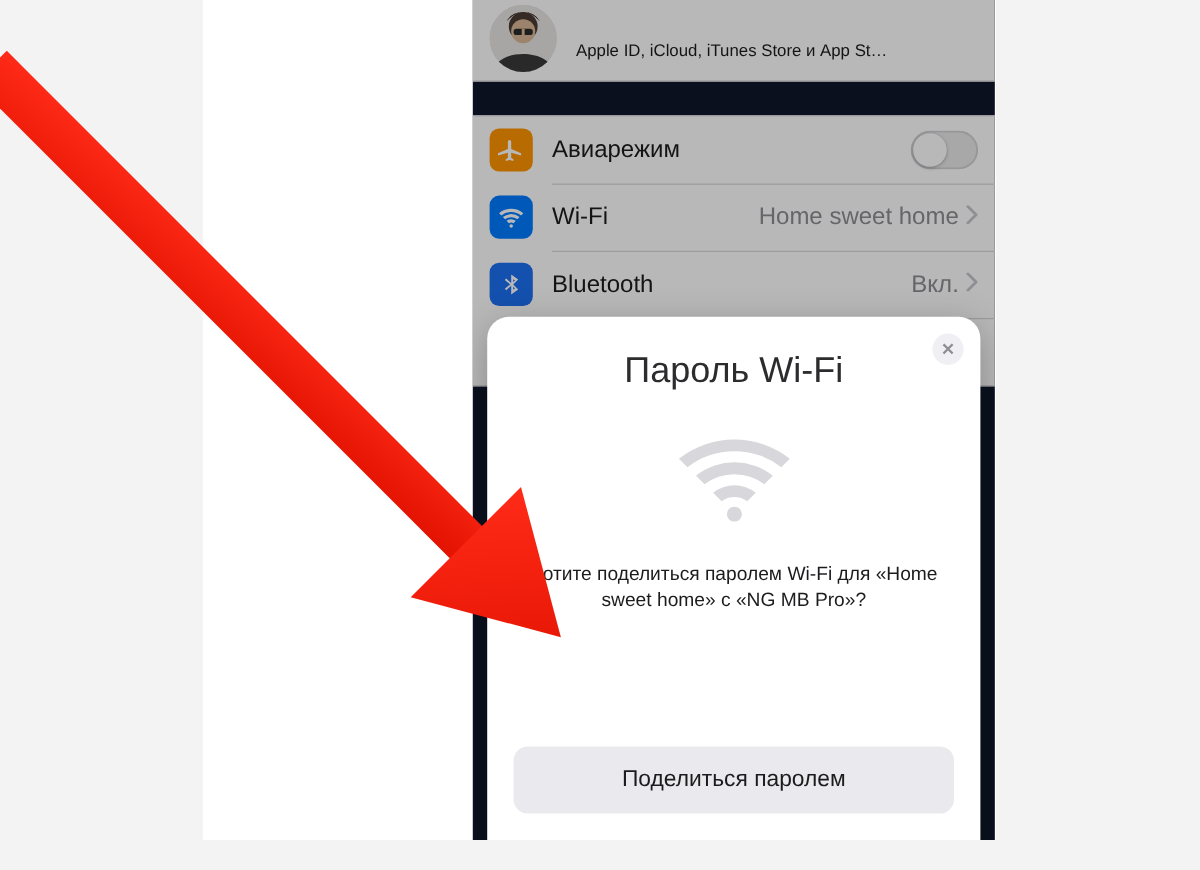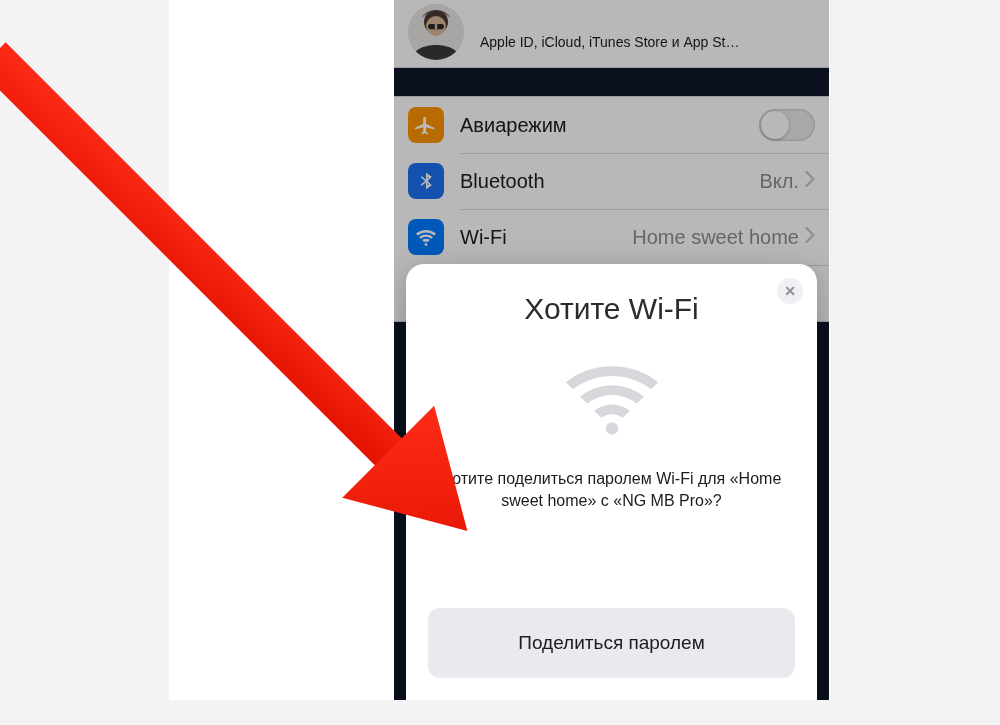--- a/index.html
+++ b/index.html
@@ -166,21 +166,21 @@
     text-align: center;
     font-size: 16px;
     line-height: 1.35;
     color: #1c1c1e;
     padding: 0 10px;
   }
   .share-btn {
     position: absolute;
     left: 22px; right: 22px;
     bottom: 40px;
-    height: 70px;
+    height: 56px;
     border-radius: 12px;
     background: #eaeaee;
     color: #1c1c1e;
     font-size: 19px;
     display: flex;
     align-items: center;
     justify-content: center;
     font-weight: 400;
   }
 
@@ -219,65 +219,65 @@
             <path d="M21 15l-9-4V4.5A1.5 1.5 0 0010.5 3 1.5 1.5 0 009 4.5V11l-9 4v2l9-2.5V19l-2 1.4V22l3.5-1 3.5 1v-1.6L12 19v-4.5l9 2.5v-2z"></path>
           </svg>
       </span>
       <span class="row-label">Авиарежим</span>
       <span class="toggle">
           <span class="knob"></span>
         </span>
     </div>
 
     <div class="row">
+      <span class="icon-badge blue">
+        <svg width="22" height="22" viewBox="0 0 24 24" fill="#fff">
+          <path d="M12 18.5a1.6 1.6 0 100 3.2 1.6 1.6 0 000-3.2zM4.4 11.9a12 12 0 0115.2 0l-2 2a9.2 9.2 0 00-11.2 0l-2-2zM1 8.4a17 17 0 0122 0l-2 2a14.2 14.2 0 00-18 0l-2-2zM7.8 15.3a7.2 7.2 0 018.4 0l-2.1 2.1a4.2 4.2 0 00-4.2 0l-2.1-2.1z"></path>
+        </svg>
+      </span>
+      <span class="row-label">Wi-Fi</span>
+      <span class="row-value">Home sweet home</span>
+      <span class="chevron">
+        <svg width="10" height="16" viewBox="0 0 8 14" fill="none" stroke="#c7c7cc" stroke-width="2" stroke-linecap="round" stroke-linejoin="round">
+            <path d="M1 1l6 6-6 6"></path>
+          </svg>
+      </span>
+    </div>
+
+    <div class="row">
       <span class="icon-badge blue2">
         <svg width="20" height="20" viewBox="0 0 24 24" fill="#fff">
             <path d="M12 2v8.6L7 6.2 5.6 7.6 11 12l-5.4 4.4L7 17.8l5-4.4V22l7-5-5-5 5-5-7-5zm2 4.8L15.8 8 14 9.6V6.8zm0 10.4v-2.8L15.8 16 14 17.2z"></path>
           </svg>
       </span>
       <span class="row-label">Bluetooth</span>
       <span class="row-value">Вкл.</span>
       <span class="chevron">
         <svg width="10" height="16" viewBox="0 0 8 14" fill="none" stroke="#c7c7cc" stroke-width="2" stroke-linecap="round" stroke-linejoin="round">
             <path d="M1 1l6 6-6 6"></path>
           </svg>
       </span>
     </div>
 
     <div class="row">
-      <span class="icon-badge blue">
-        <svg width="22" height="22" viewBox="0 0 24 24" fill="#fff">
-          <path d="M12 18.5a1.6 1.6 0 100 3.2 1.6 1.6 0 000-3.2zM4.4 11.9a12 12 0 0115.2 0l-2 2a9.2 9.2 0 00-11.2 0l-2-2zM1 8.4a17 17 0 0122 0l-2 2a14.2 14.2 0 00-18 0l-2-2zM7.8 15.3a7.2 7.2 0 018.4 0l-2.1 2.1a4.2 4.2 0 00-4.2 0l-2.1-2.1z"></path>
-        </svg>
-      </span>
-      <span class="row-label">Wi-Fi</span>
-      <span class="row-value">Home sweet home</span>
-      <span class="chevron">
-        <svg width="10" height="16" viewBox="0 0 8 14" fill="none" stroke="#c7c7cc" stroke-width="2" stroke-linecap="round" stroke-linejoin="round">
-            <path d="M1 1l6 6-6 6"></path>
-          </svg>
-      </span>
-    </div>
-
-    <div class="row">
       <span class="icon-badge green">
         <svg width="20" height="20" viewBox="0 0 24 24" fill="#fff">
             <path d="M7 3h4v3H7zM6 6h6v3H6zm-1 3h8v4H5zm0 4h8v2a2 2 0 01-2 2H7a2 2 0 01-2-2v-2zm11-7l3 3-3 3V6z"></path>
           </svg>
       </span>
     </div>
   </div>
 
   <div class="dim"></div>
 
   <div class="sheet">
     <div class="close-btn">
       <span>✕</span>
     </div>
-    <div class="sheet-title">Хотите Wi-Fi</div>
+    <div class="sheet-title">Пароль Wi-Fi</div>
     <svg class="wifi-big" width="110" height="80" viewBox="0 0 120 90">
       <path d="M60 70a7 7 0 100 14 7 7 0 000-14z" fill="#d8d8dc"></path>
       <path d="M40 57a32 32 0 0140 0l-8 8a20 20 0 00-24 0l-8-8z" fill="#d8d8dc"></path>
       <path d="M24 41a58 58 0 0172 0l-8 8a46 46 0 00-56 0l-8-8z" fill="#d8d8dc"></path>
       <path d="M8 25a84 84 0 01104 0l-8 8a72 72 0 00-88 0l-8-8z" fill="#d8d8dc"></path>
     </svg>
     <div class="sheet-msg">Хотите поделиться паролем Wi-Fi для «Home sweet home» с «NG MB Pro»?</div>
     <div class="share-btn">
       <span>Поделиться паролем</span>
     </div>

